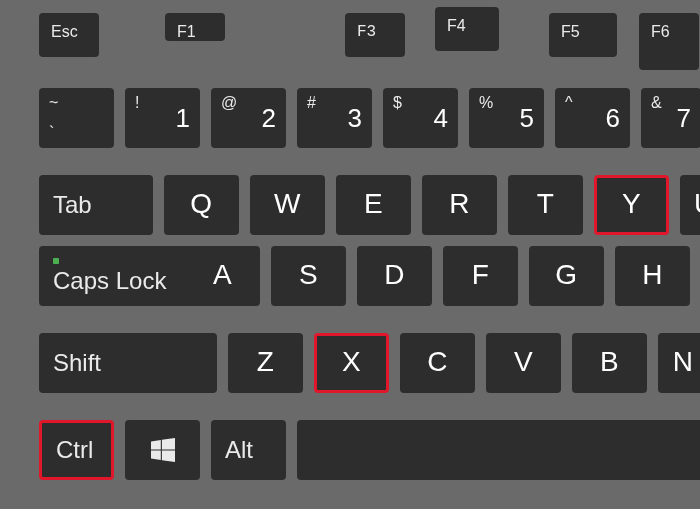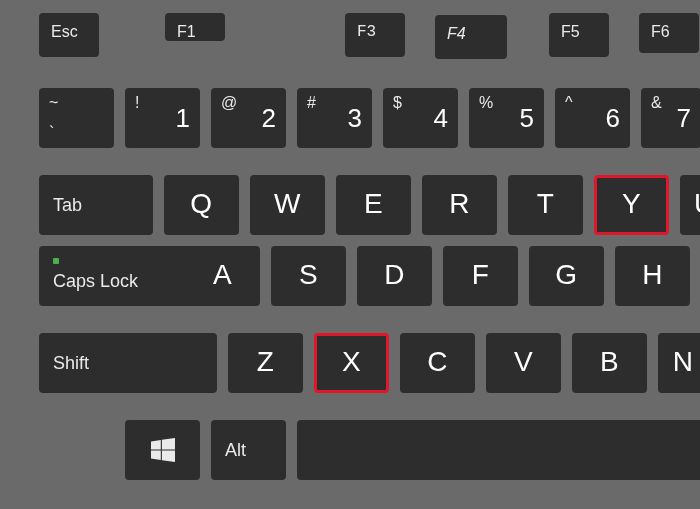--- a/index.html
+++ b/index.html
@@ -75,21 +75,21 @@
     font-weight: 400;
     letter-spacing: 0.5px;
     color: #ffffff;
   }
   
   .mod-label {
     position: absolute;
     left: 14px;
     top: 50%;
     transform: translateY(-50%);
-    font-size: 18px;
+    font-size: 24px;
     font-weight: 400;
     color: #eaeaea;
   }
   
   .caps-dot {
     position: absolute;
     left: 14px;
     top: 12px;
     width: 6px;
     height: 6px;
@@ -113,27 +113,27 @@
 
   <div class="key" style="left:39px; top:13px; width:60px; height:44px;">
     <span class="fn-label">Esc</span>
   </div>
   <div class="key" style="left:165px; top:13px; width:60px; height:28px;">
     <span class="fn-label">F1</span>
   </div>
   <div class="key" style="left:345px; top:13px; width:60px; height:44px;font-family:Liberation Mono, monospace;">
     <span class="fn-label">F3</span>
   </div>
-  <div class="key" style="left:435px; top:15px; width:72px; height:44px;font-style:italic;">
+  <div class="key" style="left:435px; top:7px; width:64px; height:44px;">
     <span class="fn-label">F4</span>
   </div>
-  <div class="key" style="left:549px; top:13px; width:60px; height:44px;">
+  <div class="key" style="left:549px; top:13px; width:68px; height:44px;">
     <span class="fn-label">F5</span>
   </div>
-  <div class="key" style="left:639px; top:13px; width:60px; height:40px;">
+  <div class="key" style="left:639px; top:13px; width:60px; height:57px;">
     <span class="fn-label">F6</span>
   </div>
 
   <div class="key" style="left:39px; top:88px; width:75px; height:60px;">
     <span class="num-upper">~</span>
     <span class="num-lower">`</span>
   </div>
   <div class="key" style="left:125px; top:88px; width:75px; height:60px;">
     <span class="num-upper">!</span>
     <span class="num-main">1</span>
@@ -226,20 +226,23 @@
   <div class="key" style="left:486px; top:333px; width:75px; height:60px;">
     <span class="letter-label">V</span>
   </div>
   <div class="key" style="left:572px; top:333px; width:75px; height:60px;">
     <span class="letter-label">B</span>
   </div>
   <div class="key" style="left:658px; top:333px; width:50px; height:60px;">
     <span class="letter-label">N</span>
   </div>
 
+  <div class="key highlight" style="left:39px; top:420px; width:75px; height:60px;">
+    <span class="mod-label">Ctrl</span>
+  </div>
   <div class="key" style="left:125px; top:420px; width:75px; height:60px;">
     <svg class="win-icon" viewBox="0 0 24 24">
       <path d="M0 3.4L9.8 2v9.4H0V3.4z M10.9 1.8L24 0v11.4H10.9V1.8z M0 12.6h9.8V22L0 20.6V12.6z M10.9 12.6H24V24l-13.1-1.8V12.6z"></path>
     </svg>
   </div>
   <div class="key" style="left:211px; top:420px; width:75px; height:60px;">
     <span class="mod-label">Alt</span>
   </div>
   <div class="key" style="left:297px; top:420px; width:410px; height:60px;"></div>
 

